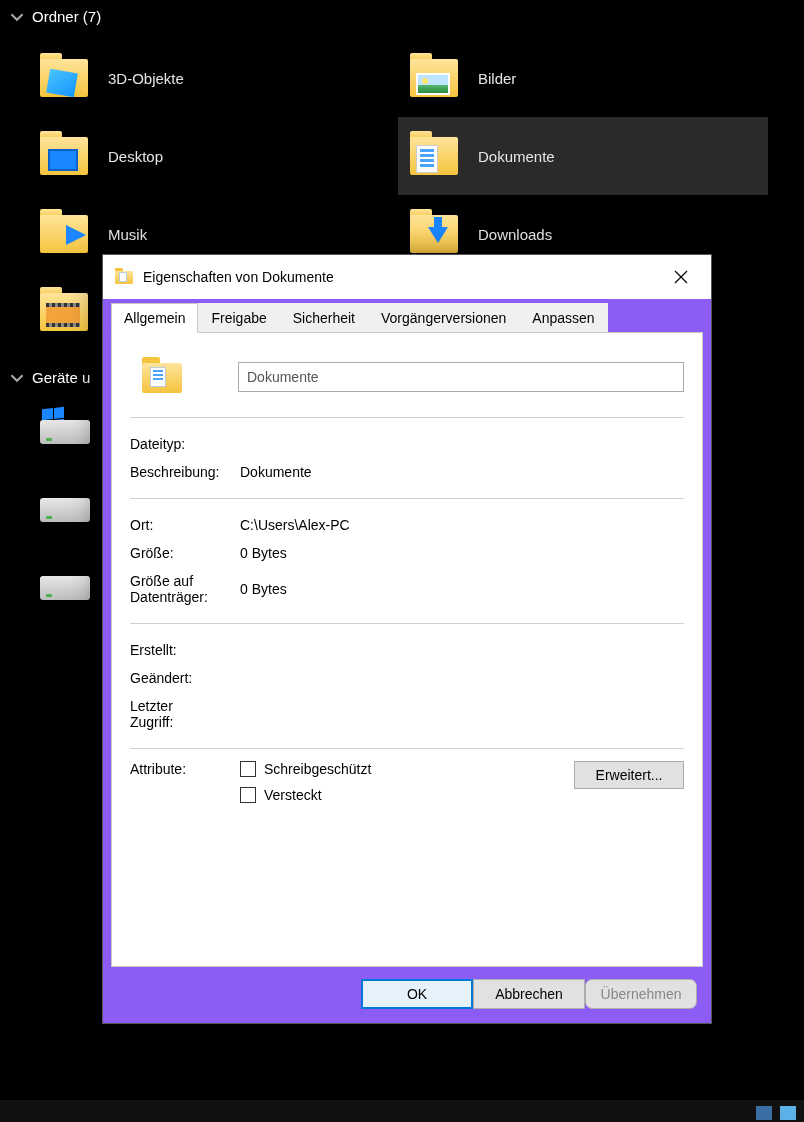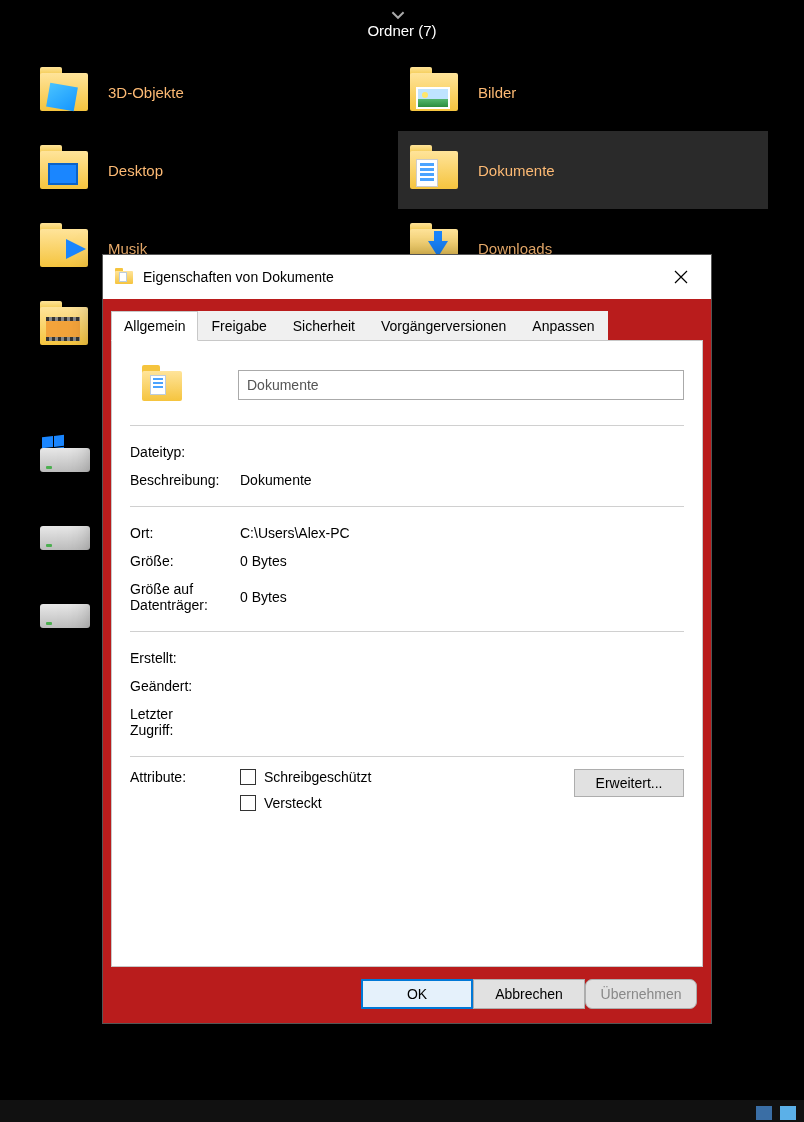--- a/index.html
+++ b/index.html
@@ -8,41 +8,41 @@
     background: #000; color: #fff;
     position: relative; overflow: hidden;
     font-size: 14px;
   }
   .explorer {
     position: absolute; left: 0; top: 0; width: 804px; height: 1100px;
     background: #000;
   }
   .section-header {
     display: flex; align-items: center;
-    padding: 8px 10px; font-size: 15px; color: #fff; flex-direction: column;
+    padding: 8px 10px; font-size: 15px; color: #fff;
   }
   .chevron {
     width: 14px; height: 14px; margin-right: 8px; flex: 0 0 auto;
     display: inline-flex; align-items: center; justify-content: center;
   }
   .folder-grid {
     padding: 6px 0 10px 28px;
   }
   .folder-row { display: flex; }
   .folder-item {
     display: flex; align-items: center;
     width: 370px; height: 78px;
     padding: 4px 8px;
   }
   .folder-item.selected { background: #2a2a2a; }
   .folder-icon {
     width: 58px; height: 58px; flex: 0 0 auto; margin-right: 14px;
     position: relative;
   }
-  .folder-label { color: #fdba74; font-size: 15px; }
+  .folder-label { color: #e5e5e5; font-size: 15px; }
   
   .fld-base {
     position: absolute; left: 4px; top: 10px; width: 48px; height: 38px;
     background: linear-gradient(180deg,#ffe49a,#f5c43e);
     border-radius: 2px;
   }
   .fld-tab {
     position: absolute; left: 4px; top: 4px; width: 22px; height: 10px;
     background: linear-gradient(180deg,#ffe49a,#f0c23a);
     border-radius: 2px 2px 0 0;
@@ -105,21 +105,21 @@
   .small-icon .sfld { position:absolute;left:0;top:3px;width:18px;height:13px;
     background:linear-gradient(180deg,#ffe49a,#f5c43e);border-radius:1px;}
   .small-icon .stab{position:absolute;left:0;top:0;width:8px;height:5px;
     background:#f5c43e;border-radius:1px 1px 0 0;}
   .small-icon .sdoc{position:absolute;left:4px;top:4px;width:8px;height:10px;background:#fff;border:1px solid #bcd;}
   .close-btn {
     margin-left:auto; width:40px; height:30px;
     display:flex;align-items:center;justify-content:center;
   }
   .close-btn svg{width:14px;height:14px;}
-  .dlg-body { flex:1; background:#b91c1c; padding: 8px 8px 8px 8px; display:flex;flex-direction:column;}
+  .dlg-body { flex:1; background:#8b5cf6; padding: 0 8px 8px 8px; display:flex;flex-direction:column;}
   .tabs { display:flex; padding-top:4px;}
   .tab {
     padding: 6px 12px; font-size:14px; background:#f0f0f0;
     border:1px solid transparent; color:#000;
   }
   .tab.active {
     background:#fff; border:1px solid #c8c8c8; border-bottom-color:#fff;
     position:relative; z-index:2;
   }
   .tab:not(.active){ color:#000; }

